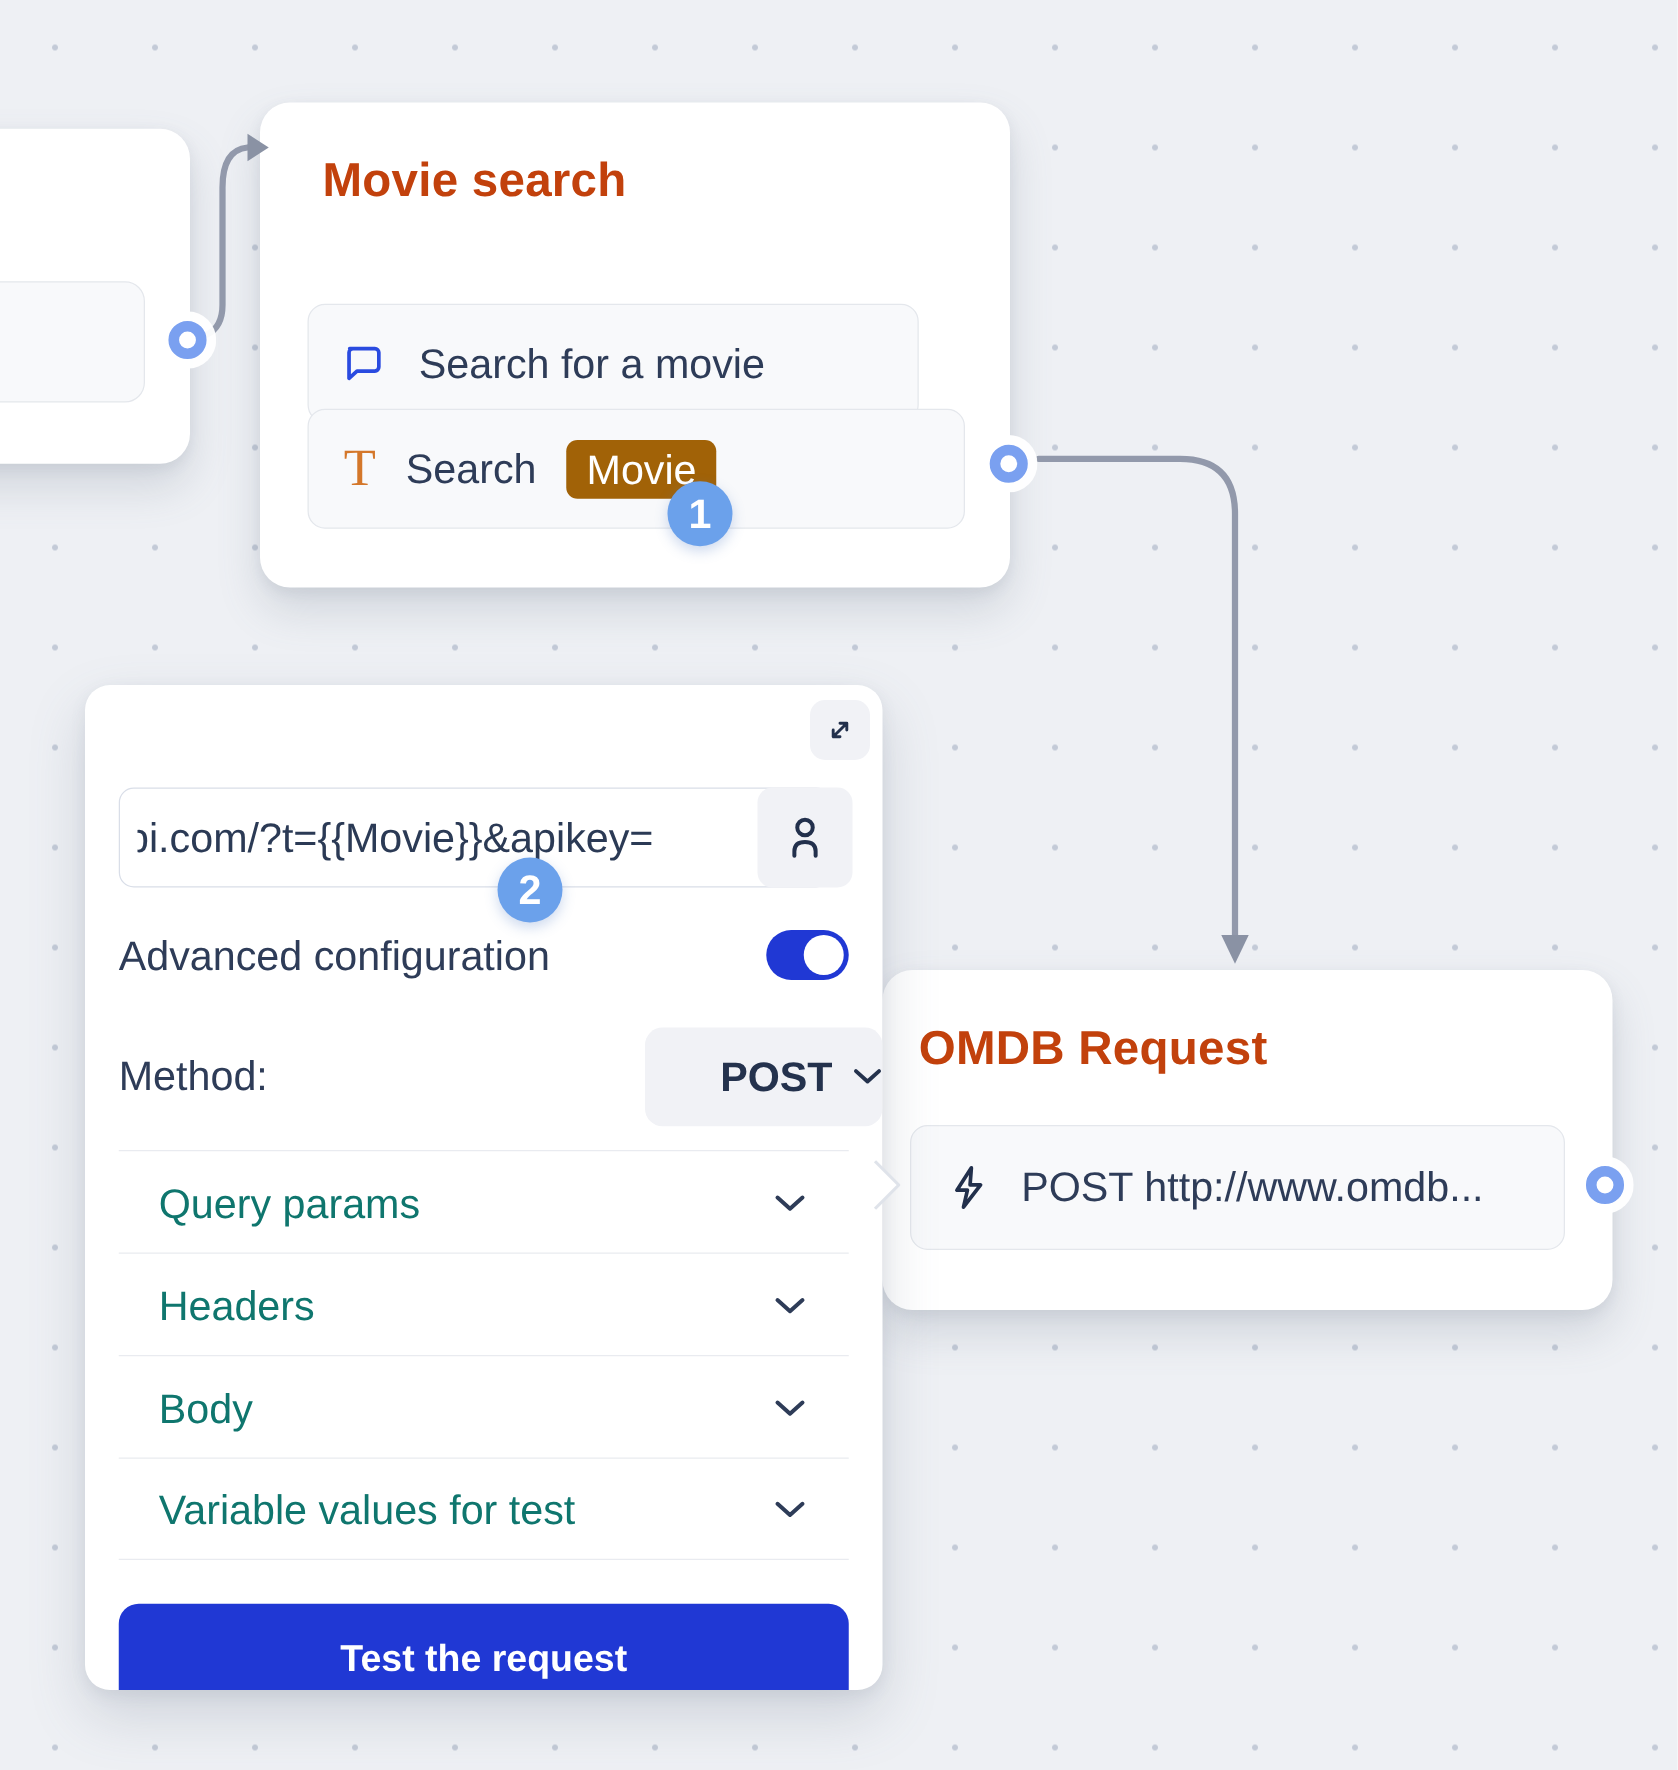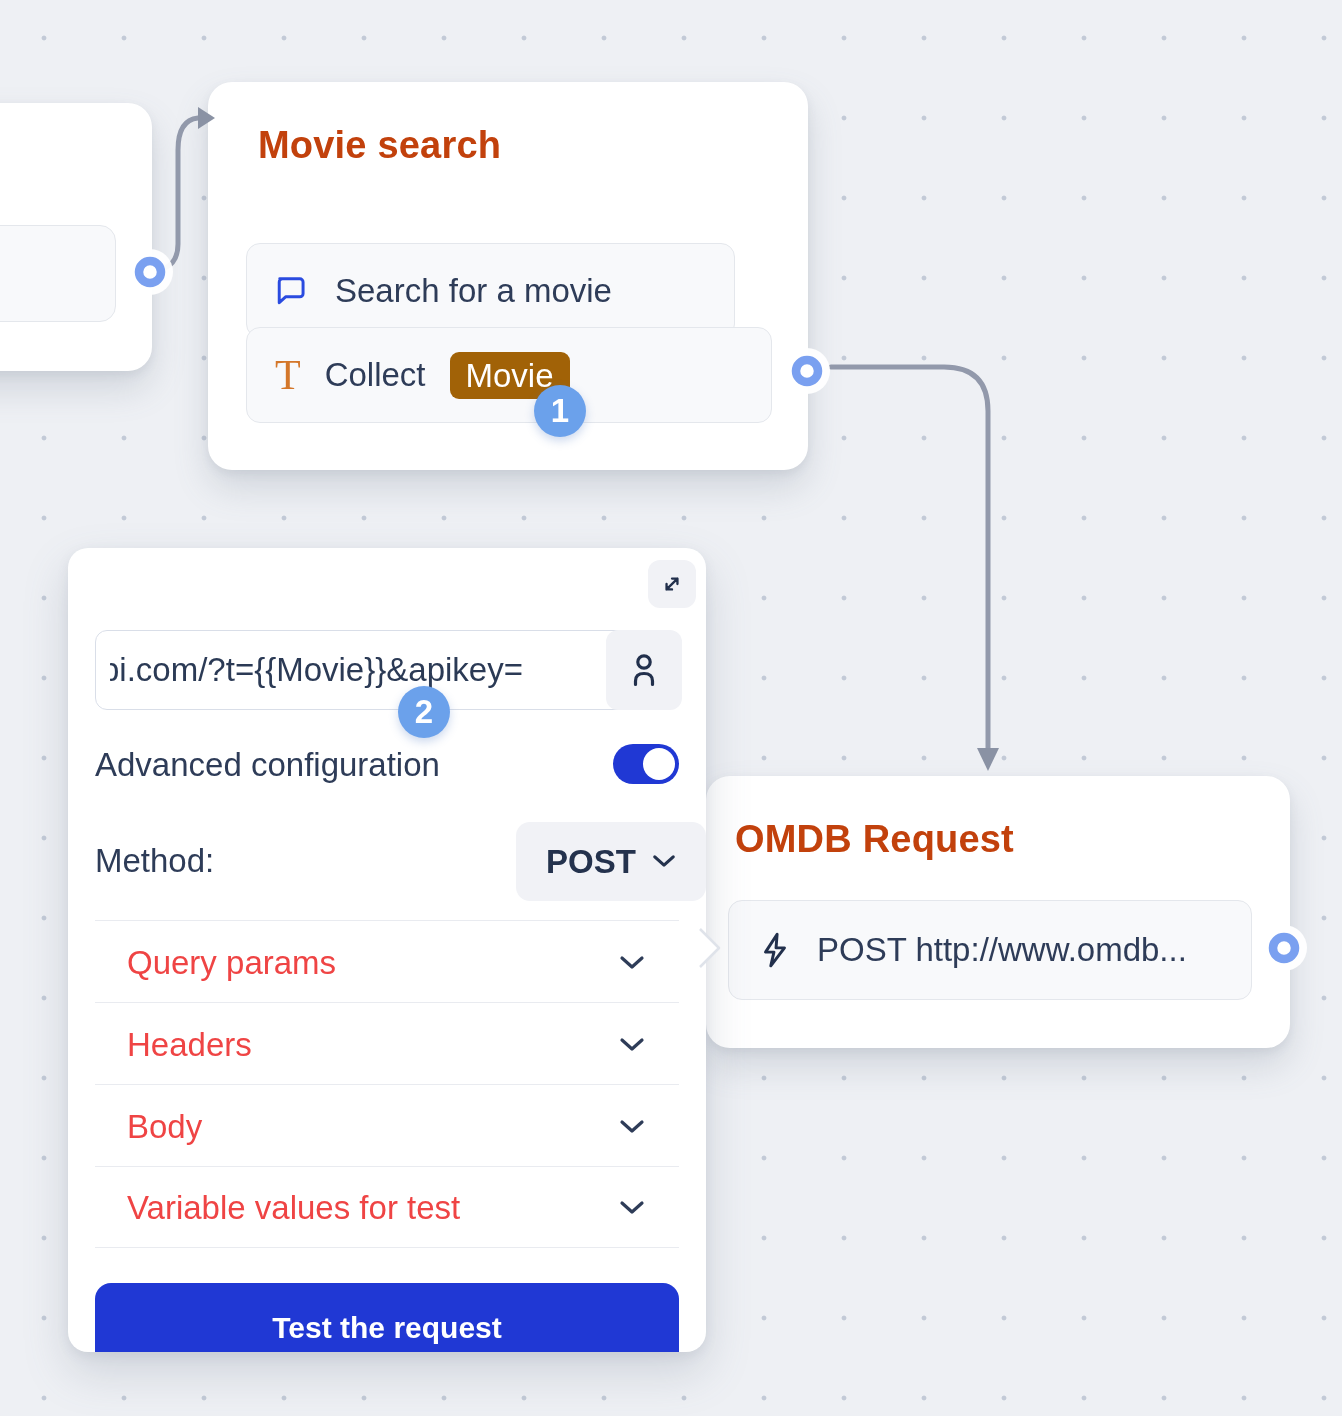--- a/index.html
+++ b/index.html
@@ -34,25 +34,25 @@
         box-sizing:border-box;border:1.5px solid #d9dee8;border-radius:12px;
         font-family:"Liberation Sans",sans-serif;font-size:33px;color:#2b3a55;
         padding:0 14px;text-indent:-9px;background:#fff;outline:none;}
   .panel-label{font-size:33px;color:#2e3c58;}
   #toggle{position:absolute;right:0;top:0;width:66px;height:40px;border-radius:20px;
         background:#2038d4;}
   #toggle .knob{position:absolute;right:4px;top:4px;width:32px;height:32px;
         border-radius:50%;background:#fff;}
   #method-select{position:absolute;left:421px;top:0;width:190px;height:79px;
         background:#f1f2f6;border-radius:14px;display:flex;align-items:center;
-        justify-content:center;gap:16px;font-size:33px;font-weight:600;color:#24324d;}
+        justify-content:flex-end;gap:16px;font-size:33px;font-weight:600;color:#24324d;}
   #sections{position:absolute;left:27px;top:372px;width:584px;}
   .section-row{height:82px;border-top:1.5px solid #e9ebf0;display:flex;
         align-items:center;justify-content:space-between;
-        padding:2px 34px 0 32px;box-sizing:border-box;font-size:33px;color:#ef4444;}
+        padding:2px 34px 0 32px;box-sizing:border-box;font-size:33px;color:#0f766e;}
   .section-row:last-child{border-bottom:1.5px solid #e9ebf0;}
   #test-btn{position:absolute;left:27px;top:735px;width:584px;height:90px;
         background:#2038d4;border:none;border-radius:16px;color:#fff;
         font-family:"Liberation Sans",sans-serif;font-size:30px;font-weight:600;}
   svg{display:block;}
 </style>
 </head>
 <body>
 
 <div id="canvas">
@@ -95,21 +95,21 @@
       <span>
         <svg width="36" height="36" viewBox="0 0 34 34">
           <path d="M7 5.5h19a3 3 0 0 1 3 3v11a3 3 0 0 1-3 3H12.5l-6 5.5v-19.5a3 3 0 0 1 3-3z" transform="translate(-2.5,0)" fill="none" stroke="#2a4be0" stroke-width="2.8" stroke-linejoin="round"></path>
         </svg>
       </span>
       <span>Search for a movie</span>
     </div>
 
     <div class="node-row" style="left:38px;top:245px;width:526px;height:96px;">
       <span class="t-glyph">T</span>
-      <span>Collect</span>
+      <span>Search</span>
       <span class="var-badge">Movie</span>
     </div>
 
     <div class="badge-circle" style="left:326px;top:303px;">1</div>
   </div>
 
   <div class="card" id="omdb-card" style="left:706px;top:776px;width:584px;height:272px;z-index:1;">
     <div class="node-title" style="position:absolute;left:29px;top:42px;">OMDB Request</div>
     <div class="node-row" style="left:22px;top:124px;width:524px;height:100px;">
       <span>

